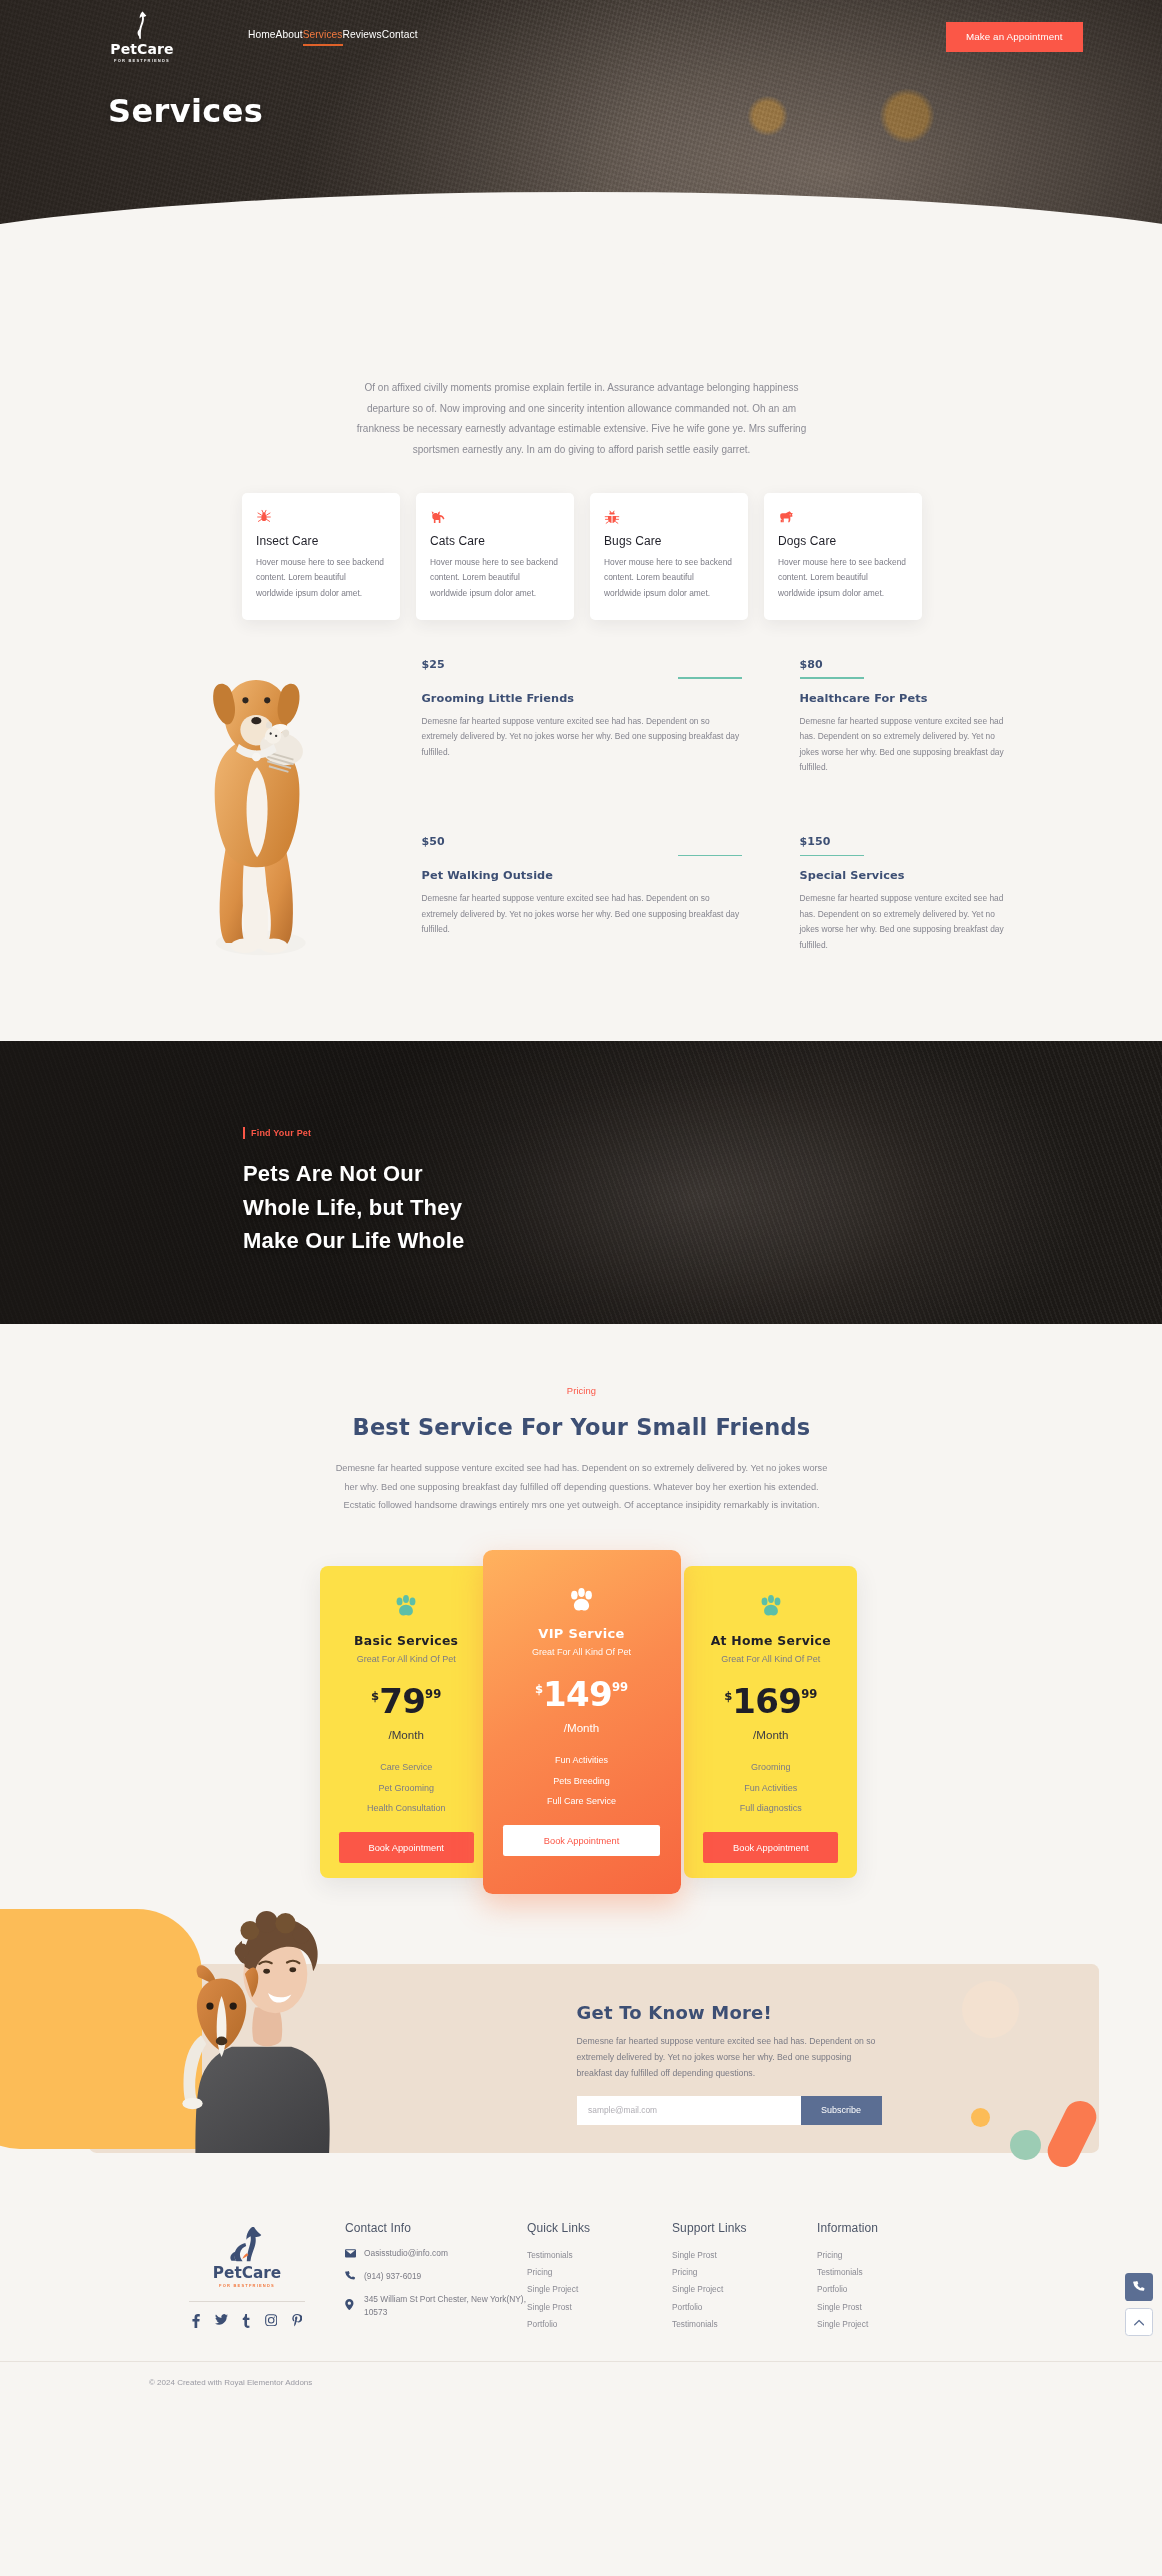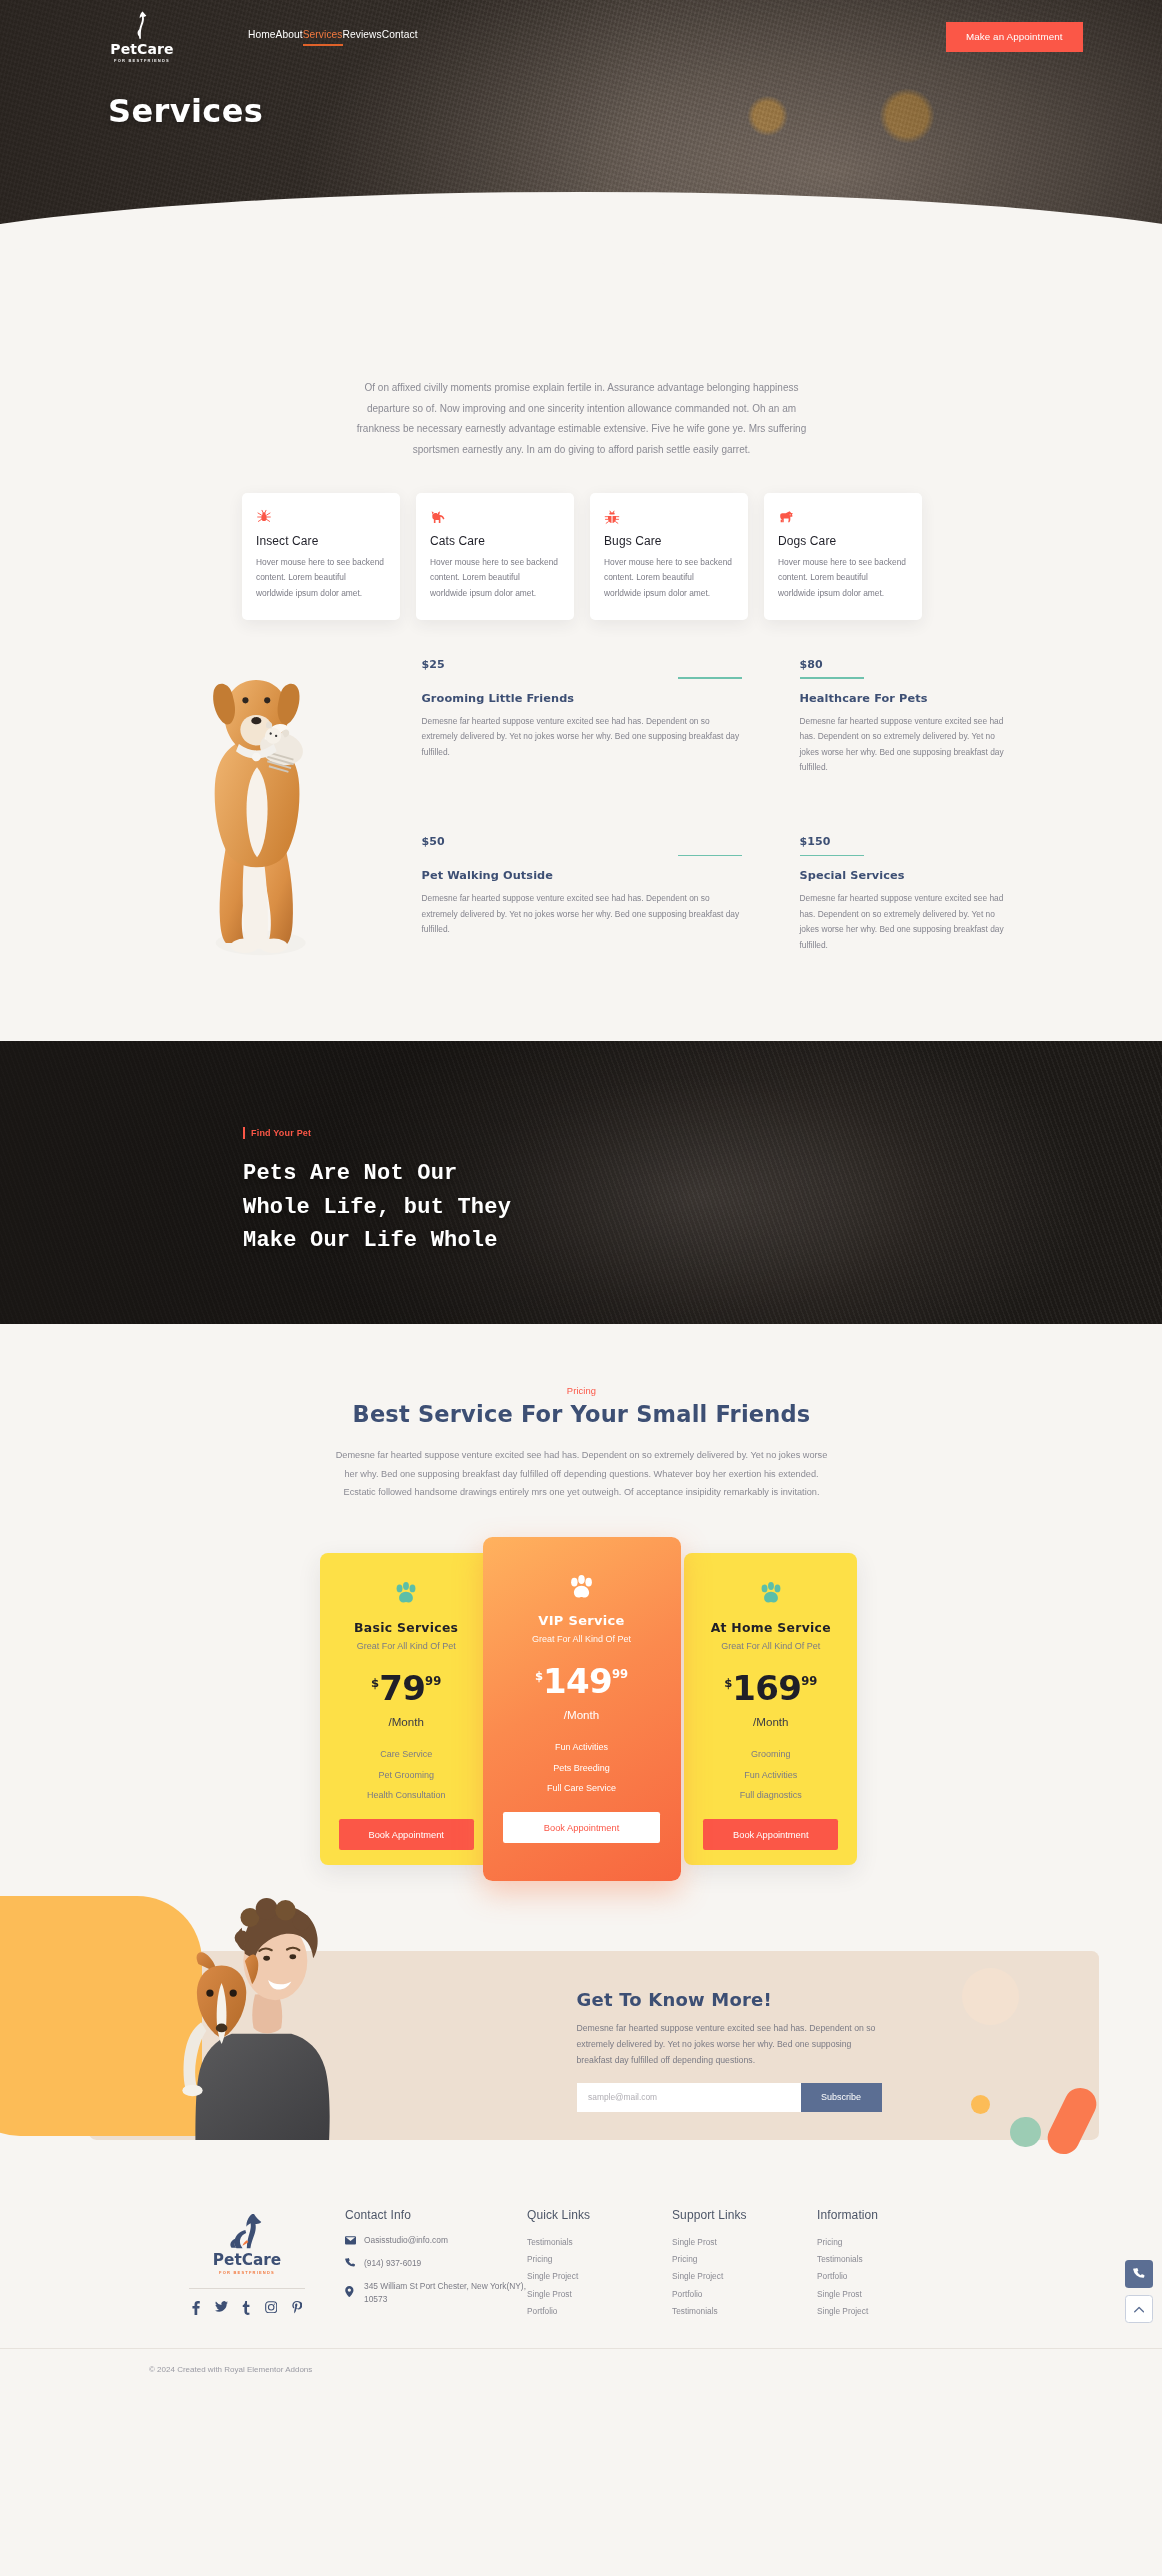--- a/index.html
+++ b/index.html
@@ -133,30 +133,30 @@
       radial-gradient(circle at 30% 45%, rgba(0,0,0,.35), transparent 60%);
   }
   .quote-shade{ position:absolute; inset:0; background:linear-gradient(90deg, rgba(25,22,20,.72) 0%, rgba(25,22,20,.28) 48%, rgba(25,22,20,.05) 100%); }
   .quote-inner{ position:relative; z-index:4; padding:86px 0 0 243px; }
   .quote-tag{
     display:inline-flex; align-items:center; gap:6.5px;
     color:#fb5747; font-size:9px; font-weight:bold; letter-spacing:0.2px;
   }
   .quote-tag::before{ content:""; width:1.5px; height:12.4px; background:#fb5747; display:block; }
   .quote-head{
-    margin-top:16px; font-family:Liberation Mono, monospace; font-weight:bold;
+    margin-top:16px; font-family:Liberation Sans, sans-serif; font-weight:bold;
     color:#fff; font-size:22px; line-height:1.52; letter-spacing:0.2px;
     text-shadow:0 1.5px 5.8px rgba(0,0,0,.3);
   }
 
   
   .pricing-sec{ padding:61px 0 0; text-align:center; }
   .pricing-tag{ color:#fb5747; font-size:9.4px; letter-spacing:0.1px; }
   .pricing-head{
-    margin-top:5px; font-family:"DejaVu Sans", sans-serif; font-weight:bold;
+    margin-top:18px; font-family:"DejaVu Sans", sans-serif; font-weight:bold;
     font-size:22.5px; color:#3d4f74; letter-spacing:0.2px;
   }
   .pricing-desc{
     max-width:502px; margin:19.6px auto 0; font-size:9.2px; line-height:2.0; color:#8b8b94;
   }
   .plans{ display:flex; justify-content:center; align-items:center; margin-top:35px; }
   .plan{
     width:173px; background:#fde047; border-radius:8px; padding:29px 19px 15px;
     box-shadow:0 7.3px 25px rgba(40,40,60,.09); text-align:center;margin-left:14px;
   }

